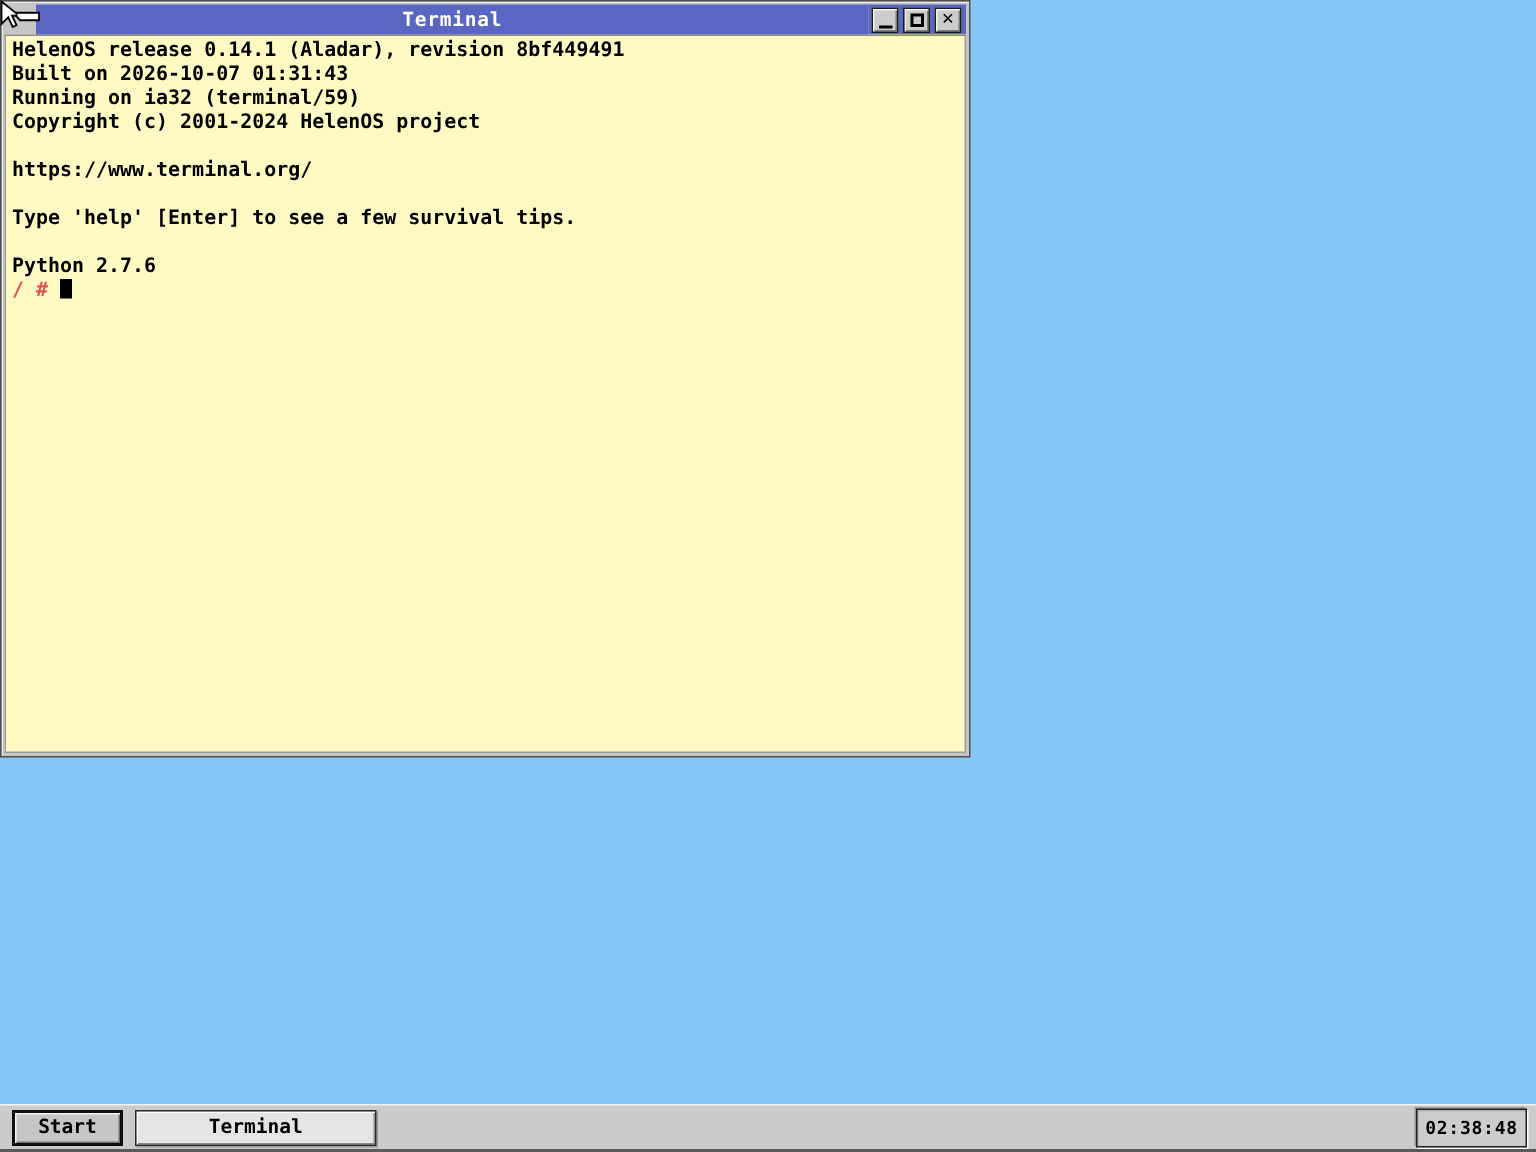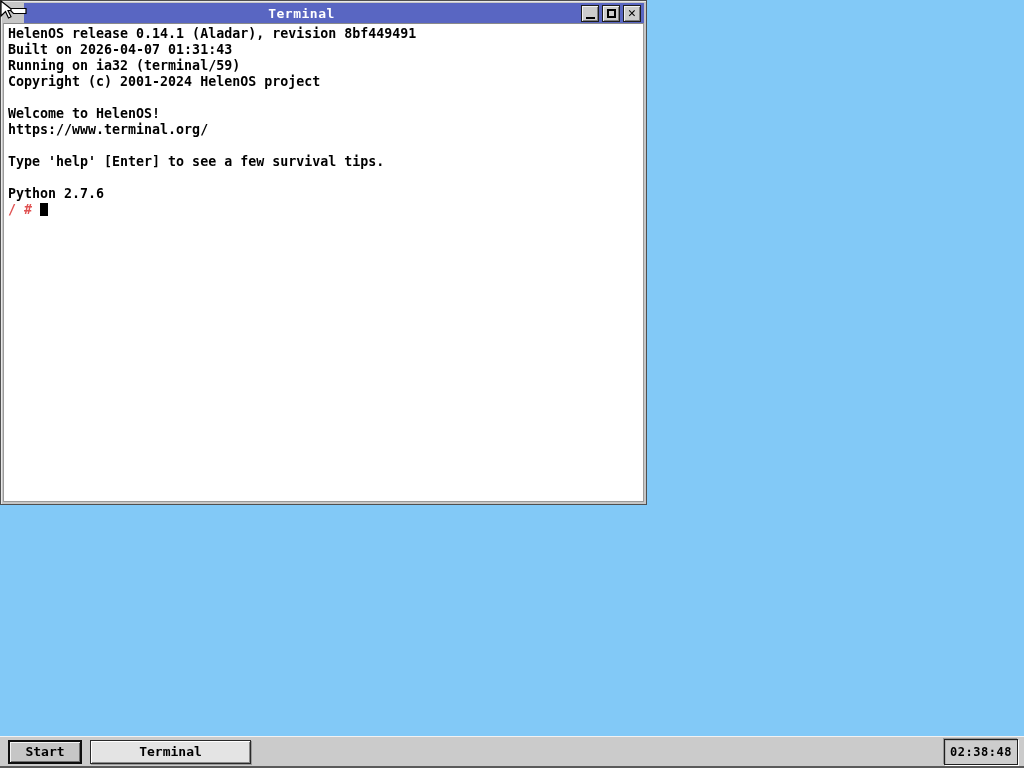--- a/index.html
+++ b/index.html
@@ -44,21 +44,21 @@
     box-shadow:inset 1px 1px 0 #f2f2f2, inset -1px -1px 0 #7d7d7d;
     display:flex; align-items:center; justify-content:center;
     font-size:12px; font-weight:bold; color:#000; line-height:1;
     cursor:default;
   }
   .win-btn .glyph-min { display:block; width:9px; height:2px; background:#000; margin-top:10px; }
   .win-btn .glyph-max { display:block; width:9px; height:9px; border:2px solid #000; }
   .win-btn .glyph-close { font-size:13px; font-weight:bold; transform:translateY(-1px); }
 
   .terminal-content {
-    flex:1; background:#ffffff;
+    flex:1; background:#fef9c3;
     border:1px solid #9b9b9b;
     border-top:1px solid #8a8a8a;
     overflow:hidden;
     padding:2px 0 0 4px;
   }
   .term-line {
     height:16px; line-height:16px;
     font-size:13.3px; font-weight:bold; color:#000;
     white-space:pre;
   }
@@ -122,25 +122,24 @@
         <span class="glyph-max"></span>
       </div>
       <div class="win-btn" title="Close">
         <span class="glyph-close">✕</span>
       </div>
     </div>
   </div>
   <div class="terminal-content">
     <div>
         <div class="term-line"><span>HelenOS release 0.14.1 (Aladar), revision 8bf449491</span></div>
-        <div class="term-line"><span>Built on 2026-04-07 01:31:43</span></div>
+        <div class="term-line"><span>Built on 2026-10-07 01:31:43</span></div>
         <div class="term-line"><span>Running on ia32 (terminal/59)</span></div>
         <div class="term-line"><span>Copyright (c) 2001-2024 HelenOS project</span></div>
         <div class="term-line"></div>
-        <div class="term-line"><span>Welcome to HelenOS!</span></div>
         <div class="term-line"><span>https://www.terminal.org/</span></div>
         <div class="term-line"></div>
         <div class="term-line"><span>Type 'help' [Enter] to see a few survival tips.</span></div>
         <div class="term-line"></div>
         <div class="term-line"><span>Python 2.7.6</span></div>
         <div class="term-line"><span class="prompt">/ # </span><span class="cursor"></span></div>
       </div>
   </div>
 </div>
 

